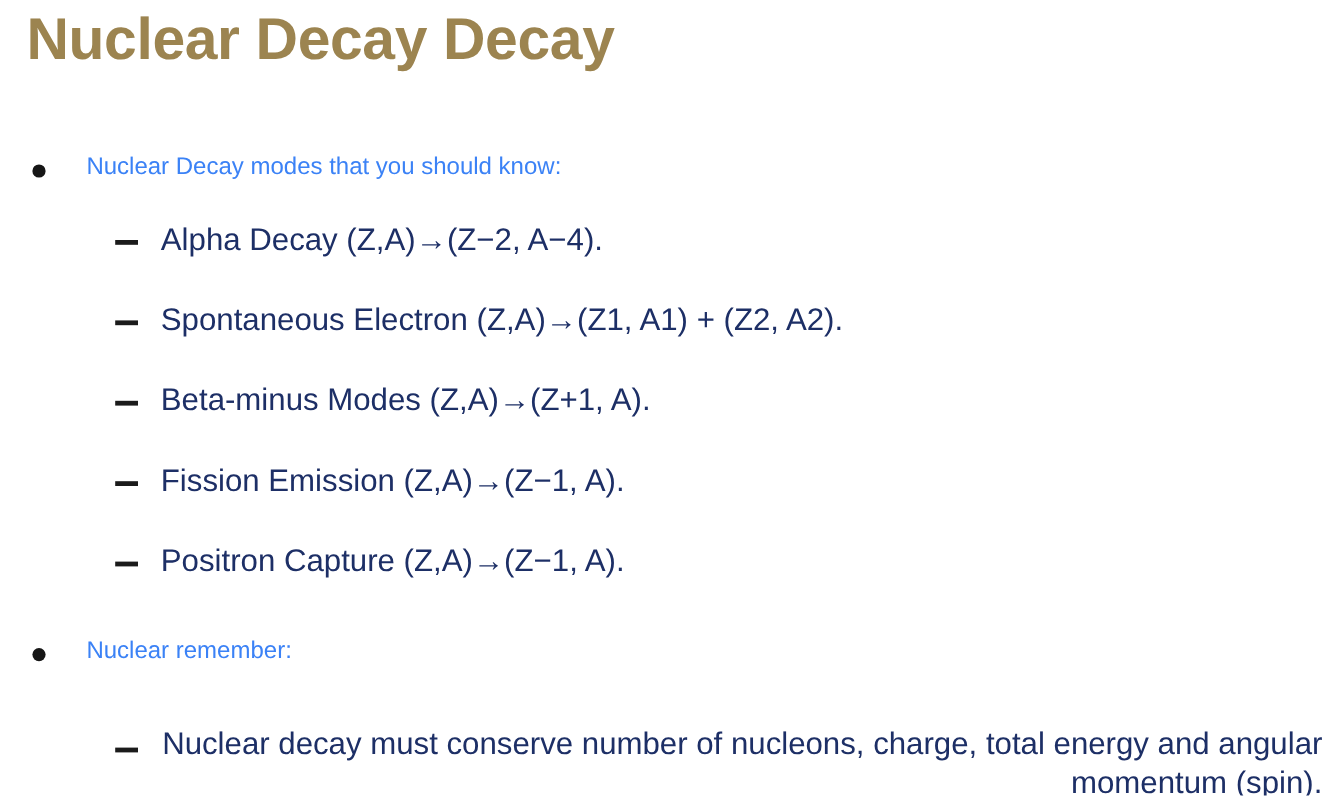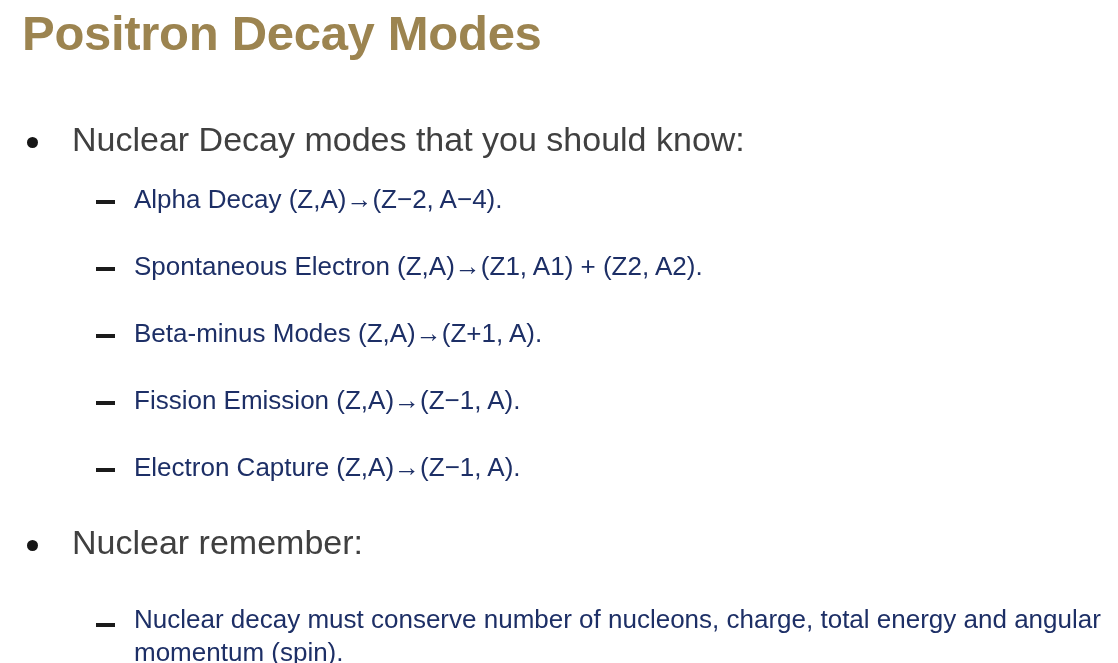--- a/index.html
+++ b/index.html
@@ -55,32 +55,33 @@
     top: 19px;
     width: 11px;
     height: 11px;
     border-radius: 50%;
     background: #161616;
   }
   .lvl1 .txt {
     position: absolute;
     left: 72px;
     top: 0;
-    font-size: 34px;
+    font-size: 20px;
     line-height: 42px;
-    color: #404040;
+    color: #3b82f6;
     white-space: nowrap;
     text-align: center;
   }
 
   
   .lvl2 {
     position: relative;
     display: block;
     height: 67px;
+    text-align: right;
   }
   .lvl2 .dash {
     position: absolute;
     left: 96px;
     top: 20px;
     width: 19px;
     height: 4px;
     background: #1b1b1b;
   }
   .lvl2 .txt {
@@ -104,21 +105,21 @@
     white-space: normal;
   }
 
   .spacer-sm { height: 6px; }
 </style>
 </head>
 <body>
 
 <div class="slide">
 
-  <div class="slide-title">Positron Decay Modes</div>
+  <div class="slide-title">Nuclear Decay Decay</div>
 
   <div class="body-area">
 
     <div class="lvl1">
       <span class="dot"></span>
       <span class="txt">Nuclear Decay modes that you should know:</span>
     </div>
 
     <div class="lvl2">
       <span class="dash"></span>
@@ -135,21 +136,21 @@
       <span class="txt">Beta-minus Modes (Z,A)→(Z+1, A).</span>
     </div>
 
     <div class="lvl2">
       <span class="dash"></span>
       <span class="txt">Fission Emission (Z,A)→(Z−1, A).</span>
     </div>
 
     <div class="lvl2">
       <span class="dash"></span>
-      <span class="txt">Electron Capture (Z,A)→(Z−1, A).</span>
+      <span class="txt">Positron Capture (Z,A)→(Z−1, A).</span>
     </div>
 
     <div class="spacer-sm"></div>
 
     <div class="lvl1">
       <span class="dot"></span>
       <span class="txt">Nuclear remember:</span>
     </div>
 
     <div class="lvl2 wrap">

